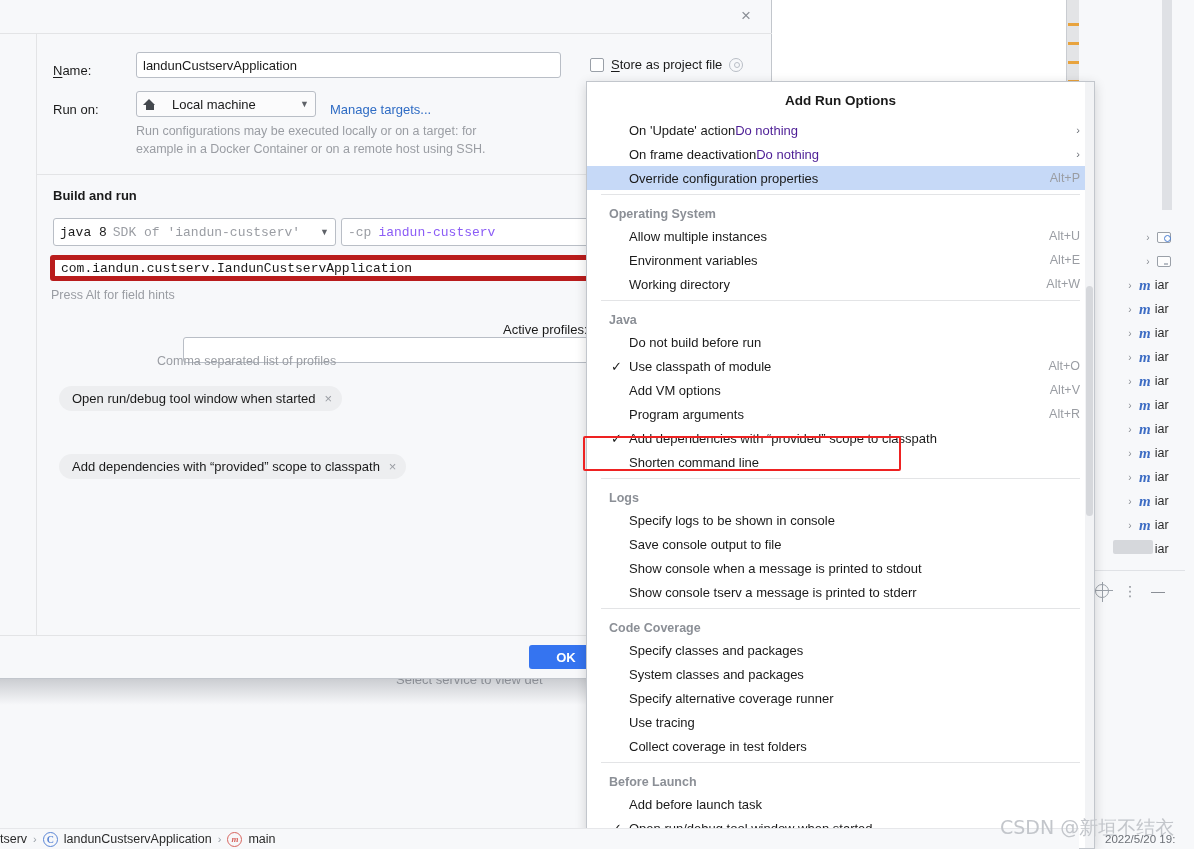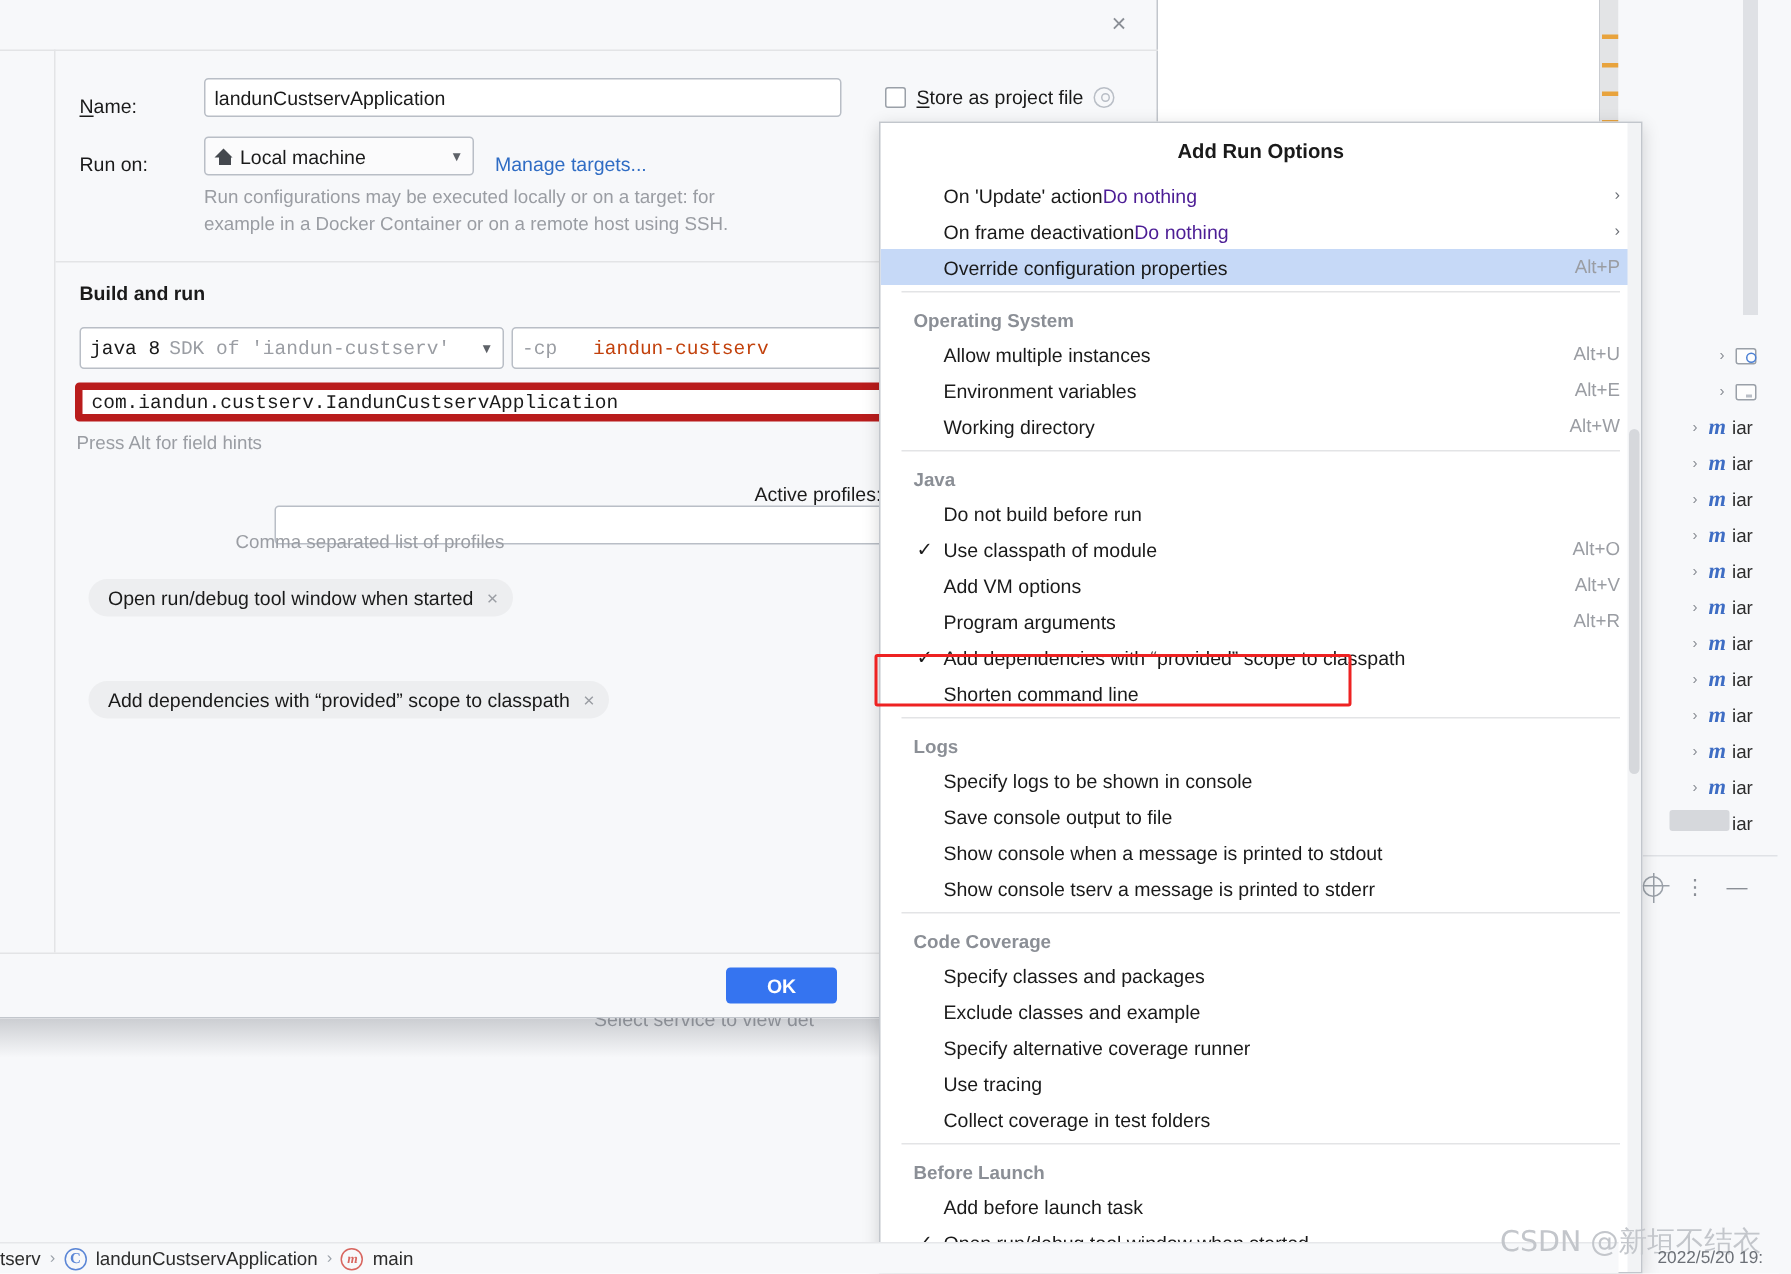--- a/index.html
+++ b/index.html
@@ -153,21 +153,21 @@
   .text-input {
     height: 26px; background: #ffffff; border: 1px solid #b9bec6; border-radius: 3px;
     font-family: "Liberation Sans", sans-serif; font-size: 13px; color: #1a1a1a;
     padding: 0 6px; line-height: 24px; outline: none;
   }
   .name-input { width: 425px; }
 
   .runon-row { position: absolute; left: 16px; top: 57px; }
   .combo {
     height: 26px; background: #fbfbfc; border: 1px solid #b9bec6; border-radius: 3px;
-    display: flex; align-items: center; padding: 0 6px; gap: 4px; position: relative;
+    display: flex; align-items: center; padding: 0 6px; gap: 16px; position: relative;
   }
   .combo-arrow { color: #5e6268; font-size: 9px; margin-left: auto; padding-left: 10px; }
   .runon-combo { width: 180px; }
   .home-icon {
     width: 13px; height: 12px; position: relative; flex: none;
   }
   .home-icon::before {
     content: ""; position: absolute; left: 0; top: 1px;
     border-left: 6.5px solid transparent; border-right: 6.5px solid transparent;
     border-bottom: 6px solid #44484e;
@@ -194,21 +194,21 @@
     display: flex; align-items: center; padding: 0 6px;
   }
   .sdk-main { color: #1a1a1a; }
   .sdk-dim { color: #9a9da3; margin-left: 6px; }
   .cp-field {
     position: absolute; left: 304px; top: 184px; width: 431px; height: 28px;
     background: #ffffff; border: 1px solid #b9bec6; border-radius: 3px;
     display: flex; align-items: center; padding: 0 6px; overflow: hidden;
   }
   .cp-flag { color: #9a9da3; }
-  .cp-val { color: #c2410c; margin-left: 24px; }
+  .cp-val { color: #8b5cf6; margin-left: 7px; }
   .mainclass-field {
     position: absolute; left: 13px; top: 221px; width: 722px; height: 26px;
     background: #ffffff; border: 5px solid #b91c1c; border-radius: 3px;
     display: flex; align-items: center; padding: 0 6px; overflow: hidden; color: #1a1a1a;
   }
   .alt-hint { position: absolute; left: 14px; top: 254px; font-size: 12.5px; color: #9a9da3; }
 
   .profiles-row { position: absolute; left: 16px; top: 288px; width: 560px; flex-direction: column; }
   .profiles-label { width: 110px; }
   .profiles-input { width: 430px; }
@@ -217,21 +217,21 @@
   .chip {
     position: absolute; height: 25px; background: #edeef0; border-radius: 13px;
     display: flex; align-items: center; padding: 0 10px 0 13px; gap: 9px;
     font-size: 13px; color: #1a1a1a;
   }
   .chip-x { color: #9a9da3; font-size: 13px; cursor: pointer; }
   .chip1 { left: 22px; top: 352px; }
   .chip2 { left: 22px; top: 420px; }
 
   .ok-button {
-    position: absolute; left: 484px; top: 645px; width: 74px; height: 24px;
+    position: absolute; left: 529px; top: 645px; width: 74px; height: 24px;
     background: #3574f0; border: none; border-radius: 3px; color: #ffffff;
     font-size: 13px; font-weight: 700; font-family: "Liberation Sans", sans-serif;
     cursor: pointer;
   }
 
   .store-row {
     position: absolute; left: 590px; top: 57px;
     display: flex; align-items: center; gap: 7px; font-size: 13px; color: #1a1a1a;
   }
   .checkbox-sq {
@@ -534,21 +534,21 @@
     <div class="menu-item">
       <span>Show console tserv a message is printed to stderr</span>
     </div>
     <div class="menu-hr"></div>
 
     <div class="group-hdr">Code Coverage</div>
     <div class="menu-item">
       <span>Specify classes and packages</span>
     </div>
     <div class="menu-item">
-      <span>Exclude classes and example</span>
+      <span>System classes and packages</span>
     </div>
     <div class="menu-item">
       <span>Specify alternative coverage runner</span>
     </div>
     <div class="menu-item">
       <span>Use tracing</span>
     </div>
     <div class="menu-item">
       <span>Collect coverage in test folders</span>
     </div>

